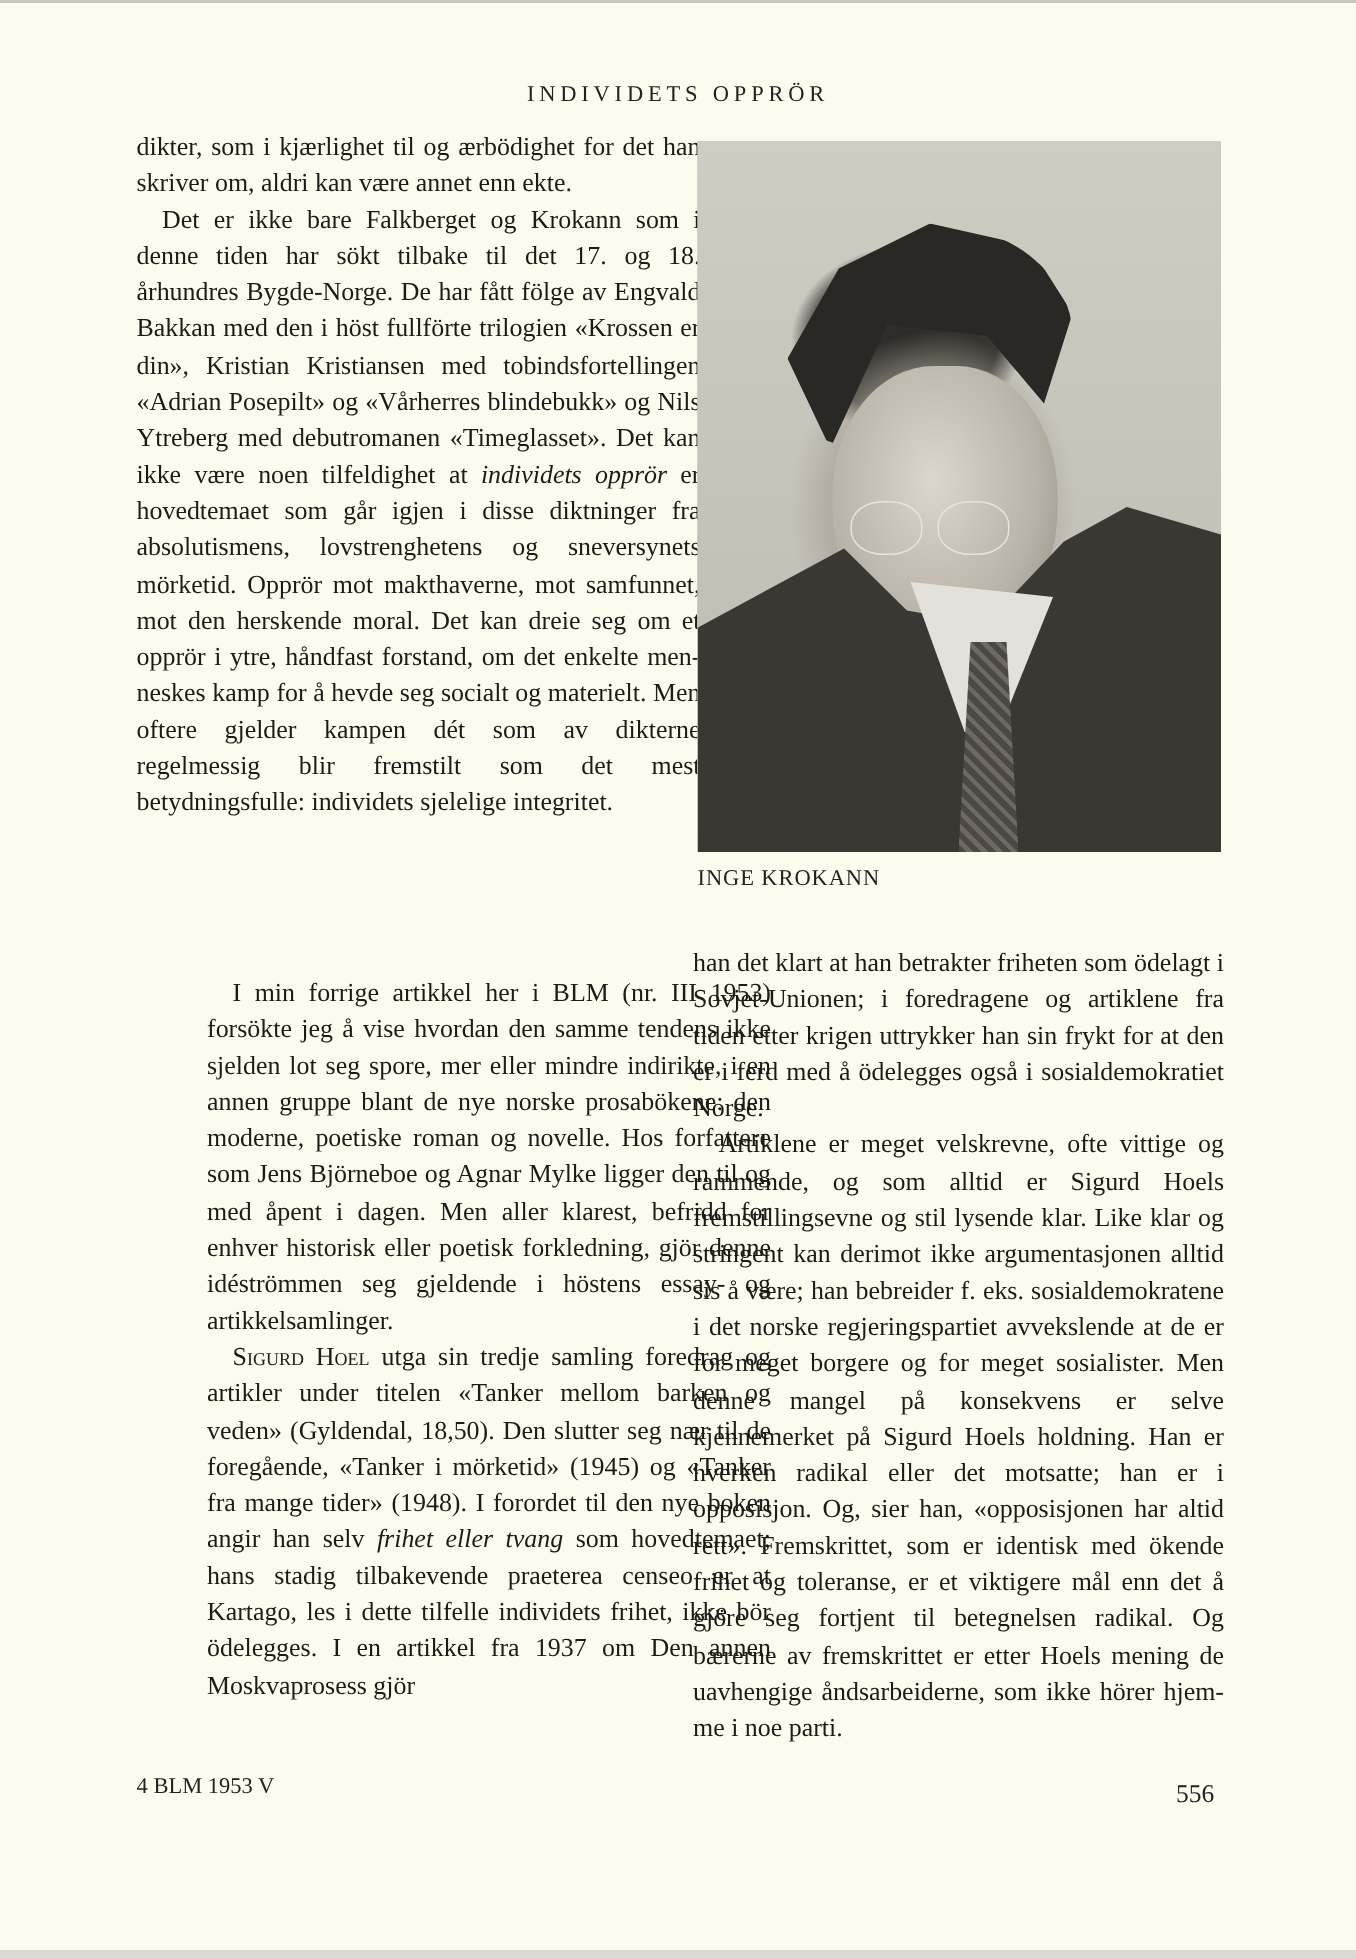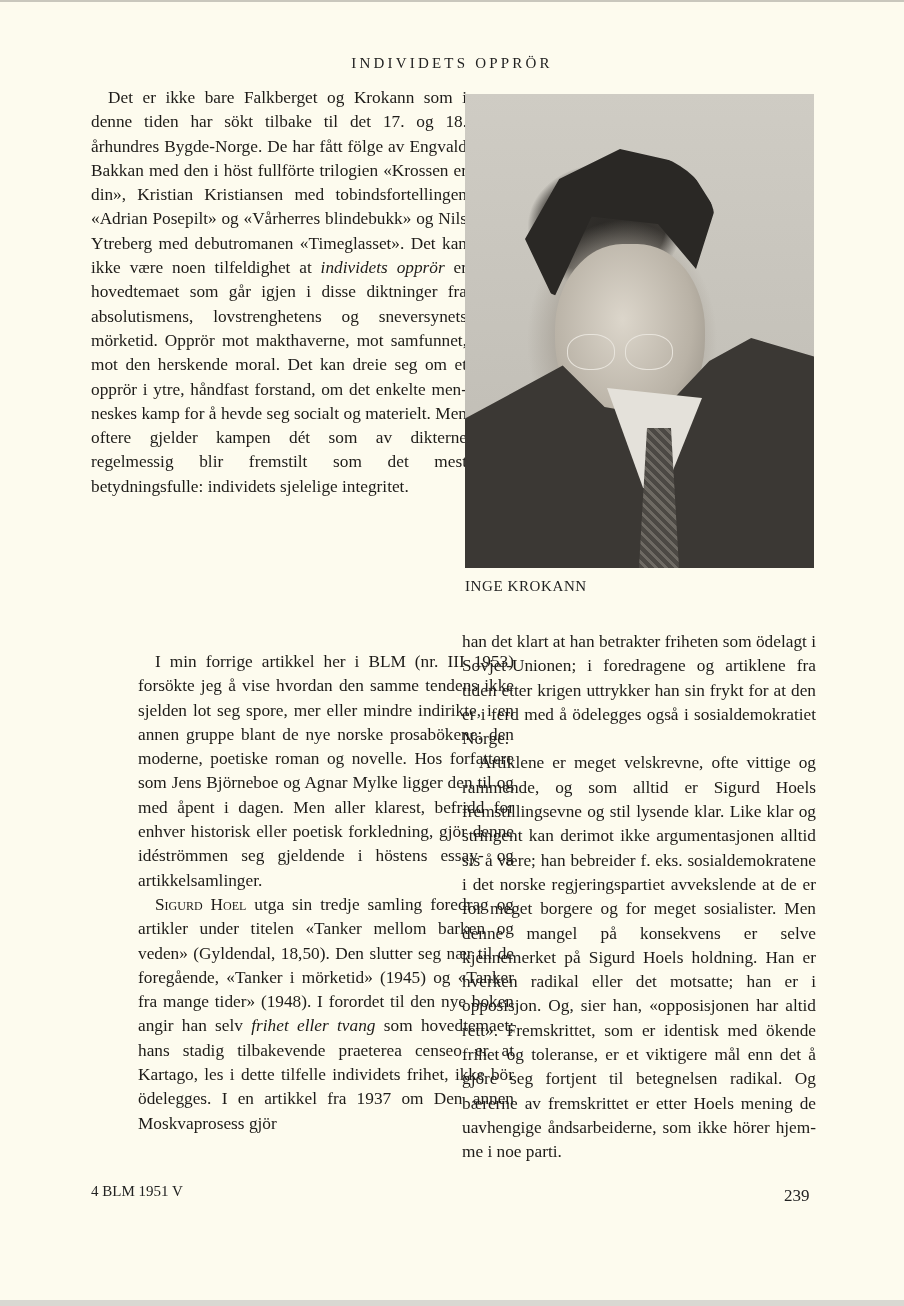--- a/index.html
+++ b/index.html
@@ -160,20 +160,21 @@
     }
   </style>
 </head>
 <body>
 
 <div class="page-top-edge"></div>
 
 <div class="running-head">INDIVIDETS OPPRÖR</div>
 
 <div class="col left-col-a">
+  <p>dikter, som i kjærlighet til og ærbödighet for det han skriver om, aldri kan være annet enn ekte.</p>
   <p class="indent"><span>Det er ikke bare Falkberget og Krokann som i denne tiden har sökt tilbake til det 17. og 18. århundres Bygde-Norge. De har fått fölge av Engvald Bakkan med den i höst full­förte trilogien «Krossen er din», Kristian Kristiansen med tobindsfortellingen «Adrian Posepilt» og «Vårherres blindebukk» og Nils Ytreberg med debutromanen «Timeglasset». Det kan ikke være noen tilfeldighet at </span><em>indivi­dets opprör</em><span> er hovedtemaet som går igjen i disse diktninger fra absolutismens, lovstreng­hetens og sneversynets mörketid. Opprör mot makthaverne, mot samfunnet, mot den hers­kende moral. Det kan dreie seg om et opprör i ytre, håndfast forstand, om det enkelte men­neskes kamp for å hevde seg socialt og ma­terielt. Men oftere gjelder kampen dét som av dikterne regelmessig blir fremstilt som det mest betydningsfulle: individets sjelelige in­tegritet.</span></p>
 </div>
 
 <div class="col left-col-b">
   <p class="indent">I min forrige artikkel her i BLM (nr. III 1953) forsökte jeg å vise hvordan den samme tendens ikke sjelden lot seg spore, mer eller mindre indirikte, i en annen gruppe blant de nye norske prosabökene: den moderne, poe­tiske roman og novelle. Hos forfattere som Jens Björneboe og Agnar Mylke ligger den til og med åpent i dagen. Men aller klarest, be­fridd for enhver historisk eller poetisk for­kledning, gjör denne idéströmmen seg gjel­dende i höstens essay- og artikkelsamlinger.</p>
   <p class="indent"><span class="smallcaps">Sigurd Hoel</span><span> utga sin tredje samling fore­drag og artikler under titelen «Tanker mellom barken og veden» (Gyldendal, 18,50). Den slutter seg nær til de foregående, «Tanker i mörketid» (1945) og «Tanker fra mange ti­der» (1948). I forordet til den nye boken angir han selv </span><em>frihet eller tvang</em><span> som hoved­temaet; hans stadig tilbakevende praeterea censeo er at Kartago, les i dette tilfelle indivi­dets frihet, ikke bör ödelegges. I en artikkel fra 1937 om Den annen Moskvaprosess gjör</span></p>
 </div>
 
 <div class="photo">
   <div class="hair"></div>
@@ -187,18 +188,18 @@
 <div class="caption">INGE KROKANN</div>
 
 <div class="col right-col">
   <p>han det klart at han betrakter friheten som ödelagt i Sovjet-Unionen; i foredragene og artiklene fra tiden etter krigen uttrykker han sin frykt for at den er i ferd med å ödelegges også i sosialdemokratiet Norge.</p>
   <p class="indent">Artiklene er meget velskrevne, ofte vittige og rammende, og som alltid er Sigurd Hoels fremstillingsevne og stil lysende klar. Like klar og stringent kan derimot ikke argumenta­sjonen alltid sis å være; han bebreider f. eks. sosialdemokratene i det norske regjeringspar­tiet avvekslende at de er for meget borgere og for meget sosialister. Men denne mangel på konsekvens er selve kjennemerket på Sigurd Hoels holdning. Han er hverken radikal eller det motsatte; han er i opposisjon. Og, sier han, «opposisjonen har altid rett». Fremskrit­tet, som er identisk med ökende frihet og tole­ranse, er et viktigere mål enn det å gjöre seg fortjent til betegnelsen radikal. Og bærerne av fremskrittet er etter Hoels mening de uav­hengige åndsarbeiderne, som ikke hörer hjem­me i noe parti.</p>
 </div>
 
 <div class="footer-left">
   <span>4</span>
   <span class="ital">BLM</span>
-  <span class="ital">1951</span>
+  <span class="ital">1953</span>
   <span>V</span>
 </div>
-<div class="page-number">239</div>
+<div class="page-number">556</div>
 
 <div class="page-bottom-edge"></div>
 
 </body></html>

